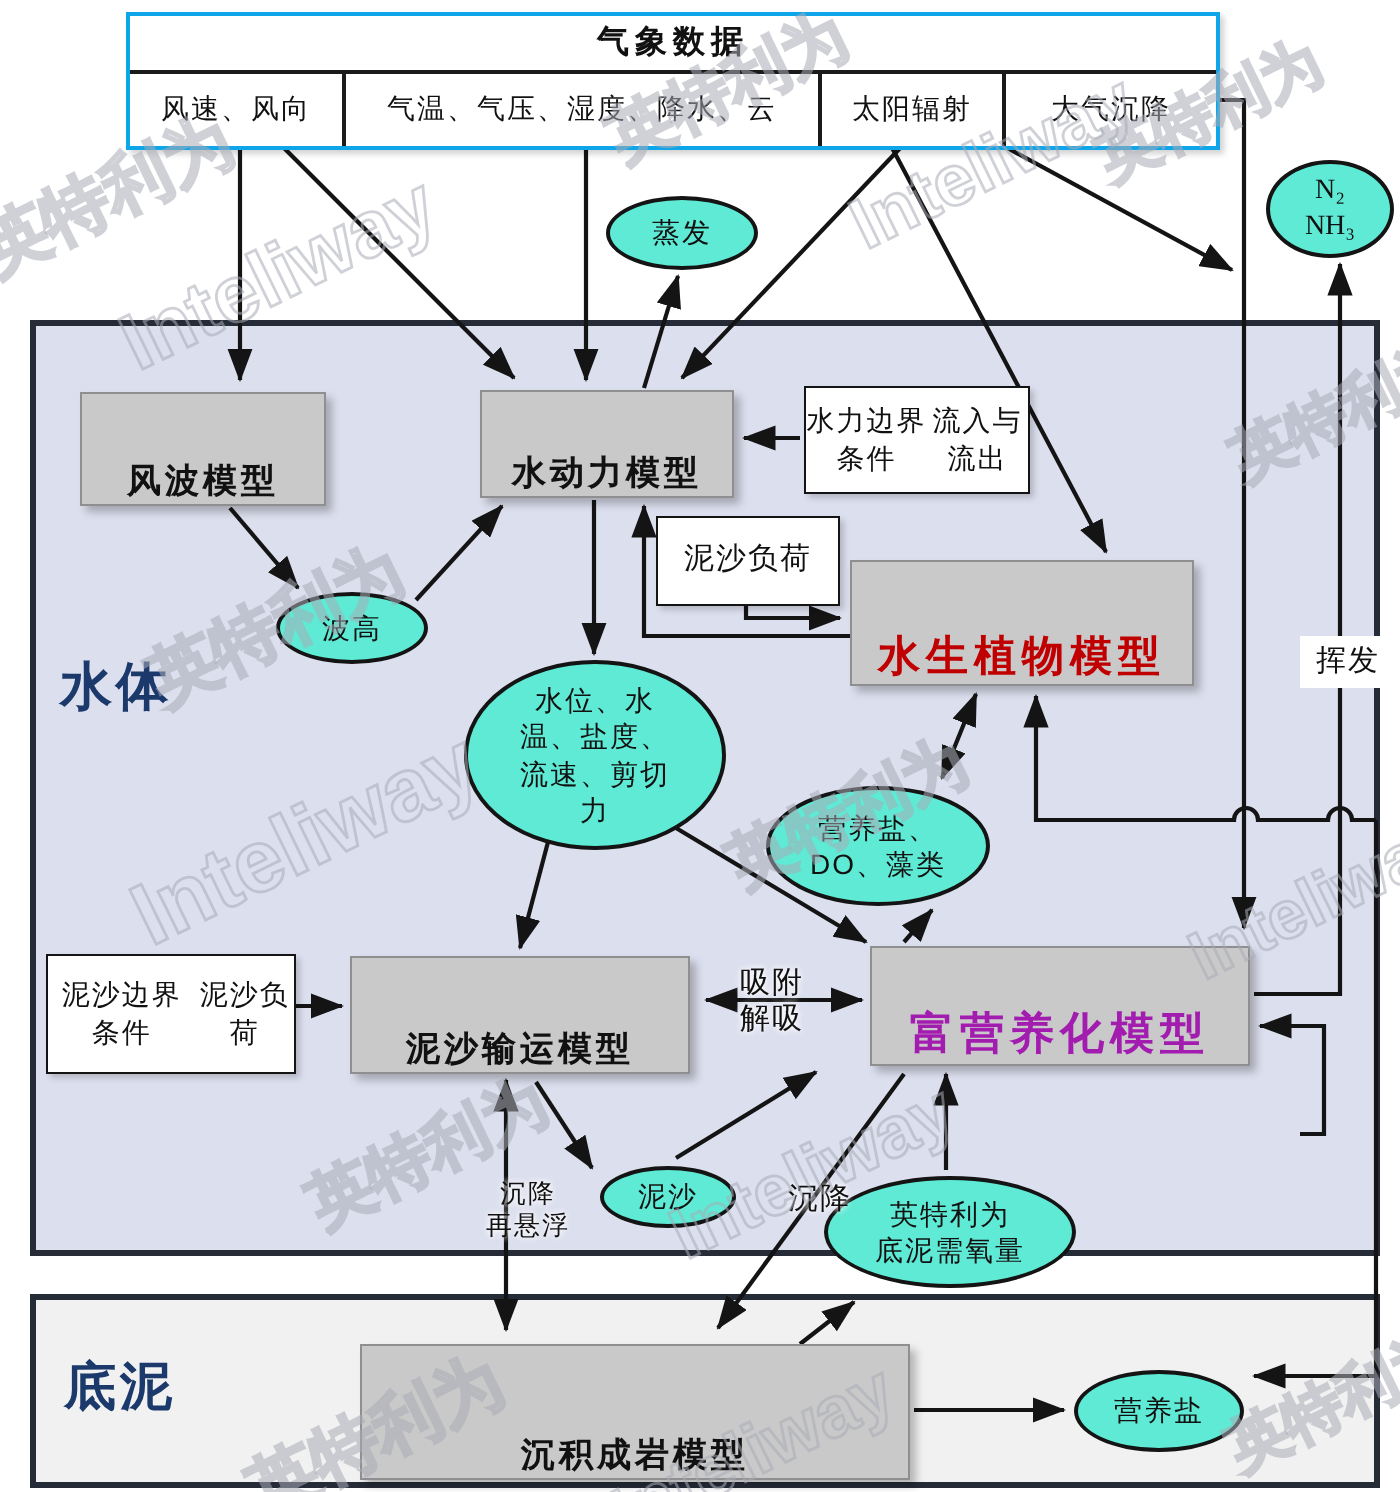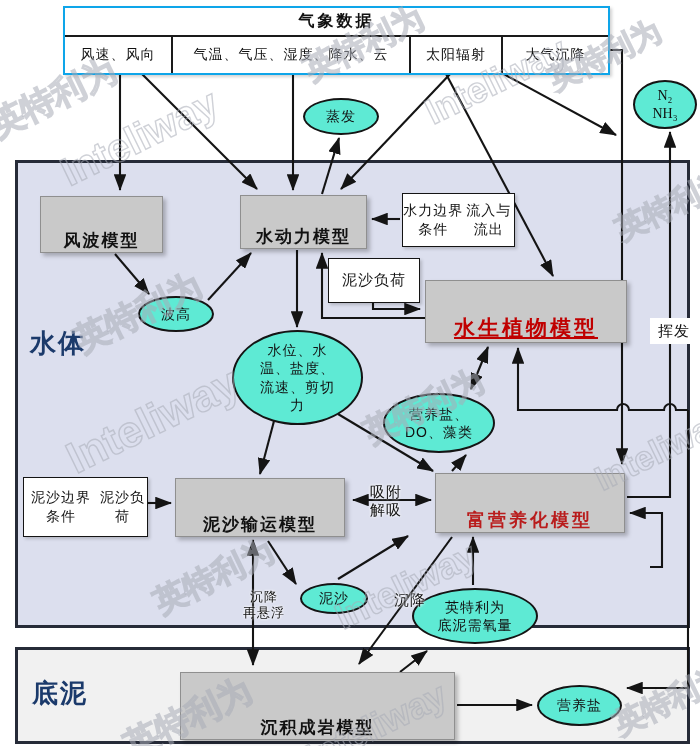--- a/index.html
+++ b/index.html
@@ -24,21 +24,21 @@
         font-size:17px;font-weight:bold;letter-spacing:2px;box-shadow:3px 3px 4px rgba(0,0,0,.25);}
   .wbox{position:absolute;background:#ffffff;border:1.7px solid #141414;box-sizing:border-box;
         display:flex;flex-direction:row;align-items:center;justify-content:center;text-align:center;
         font-size:14px;line-height:1.35;letter-spacing:1px;box-shadow:2px 2px 3px rgba(0,0,0,.18);}
   .ell{position:absolute;background:#5eead4;border:2px solid #141414;border-radius:50%;box-sizing:border-box;
        display:flex;flex-direction:column;align-items:center;justify-content:center;text-align:center;
        font-size:14px;line-height:1.3;letter-spacing:1px;}
   .flabel{position:absolute;font-size:15px;line-height:1.2;text-align:center;letter-spacing:1px;
           text-shadow:0 0 3px #fff,0 0 3px #fff;}
   #aquatic-plant{color:#c00000;font-size:21px;letter-spacing:3px;}
-  #eutrophication{color:#b91c1c;font-size:18px;letter-spacing:3px;}
+  #eutrophication{color:#a21caf;font-size:22px;letter-spacing:3px;}
   #n2nh3{font-family:"Liberation Serif","DejaVu Serif",serif;font-size:14px;line-height:1.25;letter-spacing:0;}
   
   #arrows{position:absolute;left:0;top:0;z-index:5;pointer-events:none;}
   .node{z-index:10;} .lbl{z-index:12;}
   
   .wm{position:absolute;z-index:20;pointer-events:none;font-weight:bold;
       transform:rotate(-26deg);color:transparent;-webkit-text-stroke:1.4px rgba(168,172,182,.55);
       white-space:nowrap;}
 </style>
 </head>
@@ -134,21 +134,21 @@
   <div class="ell node" style="left:537px;top:685px;width:85px;height:41px;">
     <span>营养盐</span>
   </div>
 
   <div class="gbox node" style="left:40px;top:196px;width:123px;height:57px;">
     <span>风波模型</span>
   </div>
   <div class="gbox node" style="left:240px;top:195px;width:127px;height:54px;">
     <span>水动力模型</span>
   </div>
-  <div class="gbox node" id="aquatic-plant" style="left:425px;top:280px;width:202px;height:63px;text-decoration:underline;">
+  <div class="gbox node" id="aquatic-plant" style="left:425px;top:280px;width:172px;height:63px;">
     <span>水生植物模型</span>
   </div>
   <div class="gbox node" style="left:175px;top:478px;width:170px;height:59px;">
     <span>泥沙输运模型</span>
   </div>
   <div class="gbox node" id="eutrophication" style="left:435px;top:473px;width:190px;height:60px;">
     <span>富营养化模型</span>
   </div>
   <div class="gbox node" style="left:180px;top:672px;width:275px;height:68px;">
     <span>沉积成岩模型</span>

